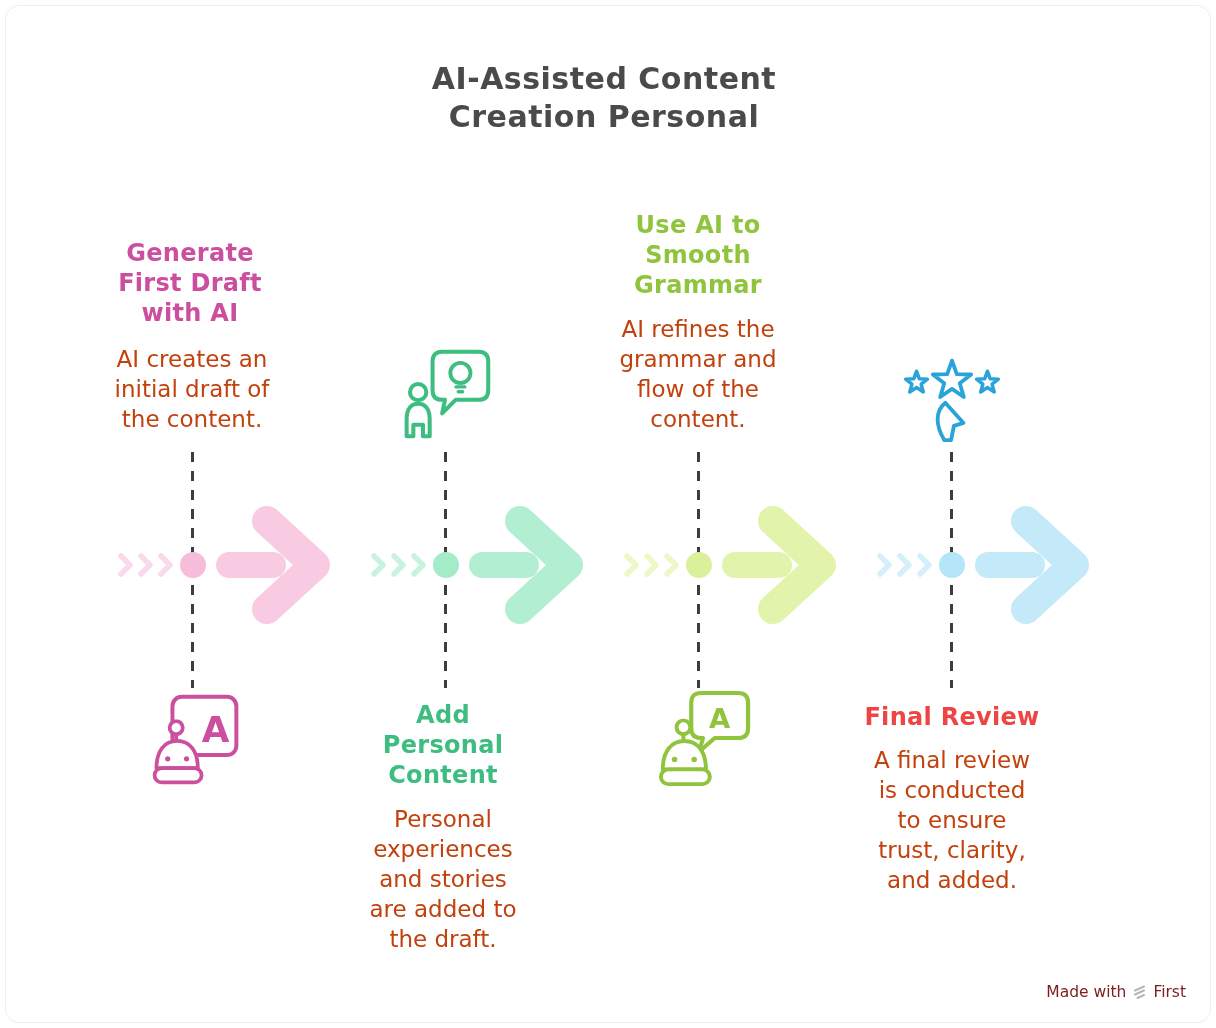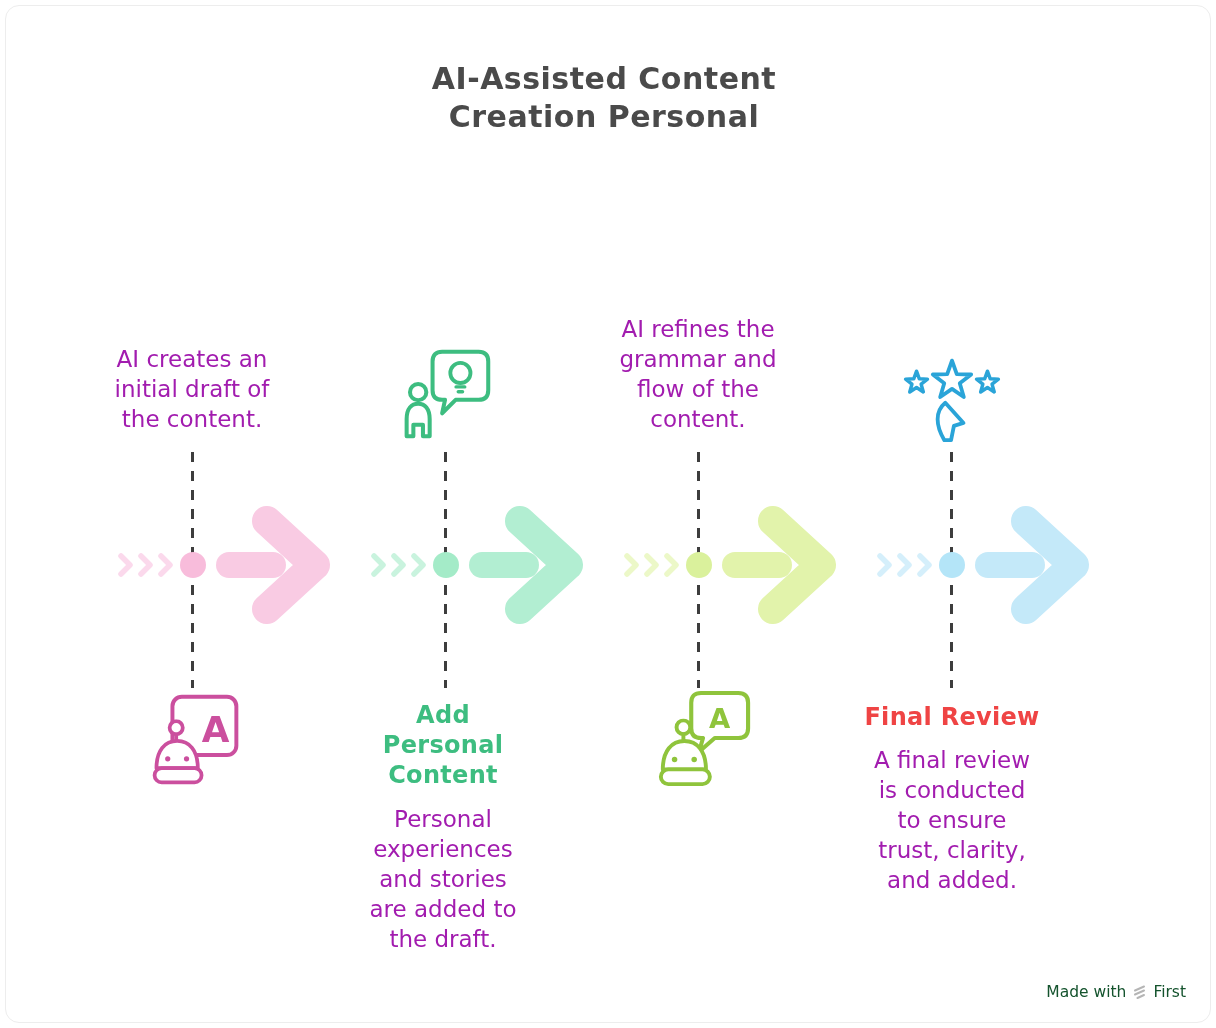--- a/index.html
+++ b/index.html
@@ -17,21 +17,21 @@
     font-size:30px;font-weight:bold;line-height:38px;color:#4a4a4a;
     letter-spacing:0.5px;
   }
   .step-title{
     position:absolute;transform:translateX(-50%);text-align:center;
     white-space:pre-line;font-size:24px;font-weight:bold;line-height:30px;
     letter-spacing:0.3px;
   }
   .step-desc{
     position:absolute;transform:translateX(-50%);text-align:center;
-    white-space:pre-line;font-size:23px;line-height:30px;color:#a21caf;
+    white-space:pre-line;font-size:23px;line-height:30px;color:#c2410c;
   }
   .t1{color:#cb4f9e}.t2{color:#3dbd80}.t3{color:#8fc43c}.t4{color:#ef4444}
   .dashed{
     position:absolute;width:3px;top:452px;height:236px;
     background:repeating-linear-gradient(to bottom,#3d3d3d 0 10px,transparent 10px 19px);
   }
   .dot{position:absolute;width:26px;height:26px;border-radius:50%;top:552px;}
   .dot1{background:#f8bcdb}.dot2{background:#a4ebc8}.dot3{background:#daf19c}.dot4{background:#b4e5f8}
   .chev{position:absolute;top:552px;width:18px;height:26px;}
   .chev svg{display:block}
@@ -39,21 +39,21 @@
   .chev3 polyline{stroke:#ecf8c8}.chev4 polyline{stroke:#d5effb}
   .arrow{position:absolute;top:505px;width:128px;height:120px;}
   .arr1 line,.arr1 polyline{stroke:#f9cbe3}
   .arr2 line,.arr2 polyline{stroke:#b2eed2}
   .arr3 line,.arr3 polyline{stroke:#e2f3ab}
   .arr4 line,.arr4 polyline{stroke:#c4e9f9}
   .icon{position:absolute;}
   .ic1{color:#cb4f9e}.ic2{color:#3dbd80}.ic3{color:#8fc43c}.ic4{color:#2aa4d8}
   .footer{
     position:absolute;top:983px;right:30px;display:flex;align-items:center;gap:6px;
-    color:#14532d;font-size:15.5px;
+    color:#7f1d1d;font-size:15.5px;
   }
   .footer svg{display:block}
 </style>
 </head>
 <body>
 
 <div class="canvas">
   <div class="frame"></div>
 
   <svg width="0" height="0" style="position:absolute" aria-hidden="true">
@@ -65,20 +65,23 @@
         <rect x="3" y="52" width="50" height="15" rx="7.5" fill="#fff" stroke="currentColor" stroke-width="4"></rect>
         <circle cx="17" cy="42" r="2.8" fill="currentColor"></circle>
         <circle cx="37" cy="42" r="2.8" fill="currentColor"></circle>
       </symbol>
     </defs>
   </svg>
 
   <div class="main-title">AI-Assisted Content
 Creation Personal</div>
 
+  <div class="step-title t1" style="left:190px;top:238px">Generate
+First Draft
+with AI</div>
   <div class="step-desc" style="left:192px;top:344px">AI creates an
 initial draft of
 the content.</div>
   <div class="dashed" style="left:191px"></div>
   <div class="dot dot1" style="left:180px"></div>
   <div class="icon ic1" style="left:148px;top:690px">
     <svg width="94" height="100" viewBox="0 0 100 100">
       <rect x="26" y="4" width="68" height="62" rx="10" fill="none" stroke="currentColor" stroke-width="4.2"></rect>
       <text x="72" y="52" text-anchor="middle" font-size="38" font-weight="bold" font-family="DejaVu Sans, sans-serif" fill="currentColor">A</text>
       <use href="#robot-sym" x="4" y="28" width="56" height="70"></use>
@@ -99,20 +102,23 @@
   <div class="dot dot2" style="left:433px"></div>
   <div class="step-title t2" style="left:443px;top:700px">Add
 Personal
 Content</div>
   <div class="step-desc" style="left:443px;top:804px">Personal
 experiences
 and stories
 are added to
 the draft.</div>
 
+  <div class="step-title t3" style="left:698px;top:210px">Use AI to
+Smooth
+Grammar</div>
   <div class="step-desc" style="left:698px;top:314px">AI refines the
 grammar and
 flow of the
 content.</div>
   <div class="dashed" style="left:697px"></div>
   <div class="dot dot3" style="left:686px"></div>
   <div class="icon ic3" style="left:654px;top:690px">
     <svg width="98" height="100" viewBox="0 0 100 100">
       <path d="M48 2 H86 Q96 2 96 12 V38 Q96 48 86 48 H62 L46 62 L50 48 H48 Q38 48 38 38 V12 Q38 2 48 2 Z" fill="#fff" stroke="currentColor" stroke-width="4.2" stroke-linejoin="round"></path>
       <text x="67" y="38" text-anchor="middle" font-size="28" font-weight="bold" font-family="DejaVu Sans, sans-serif" fill="currentColor">A</text>

